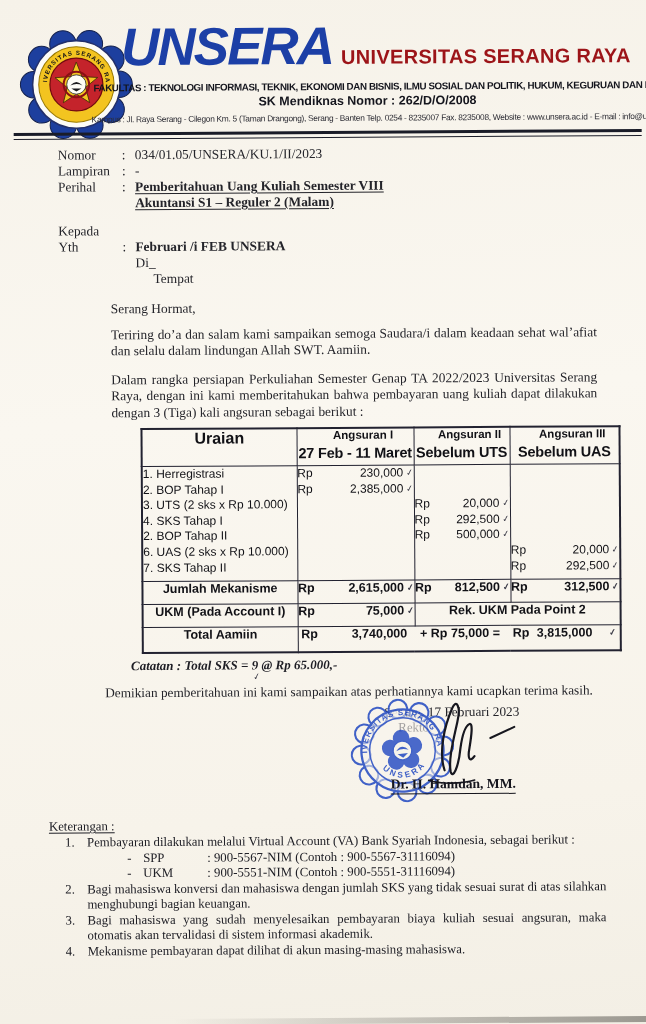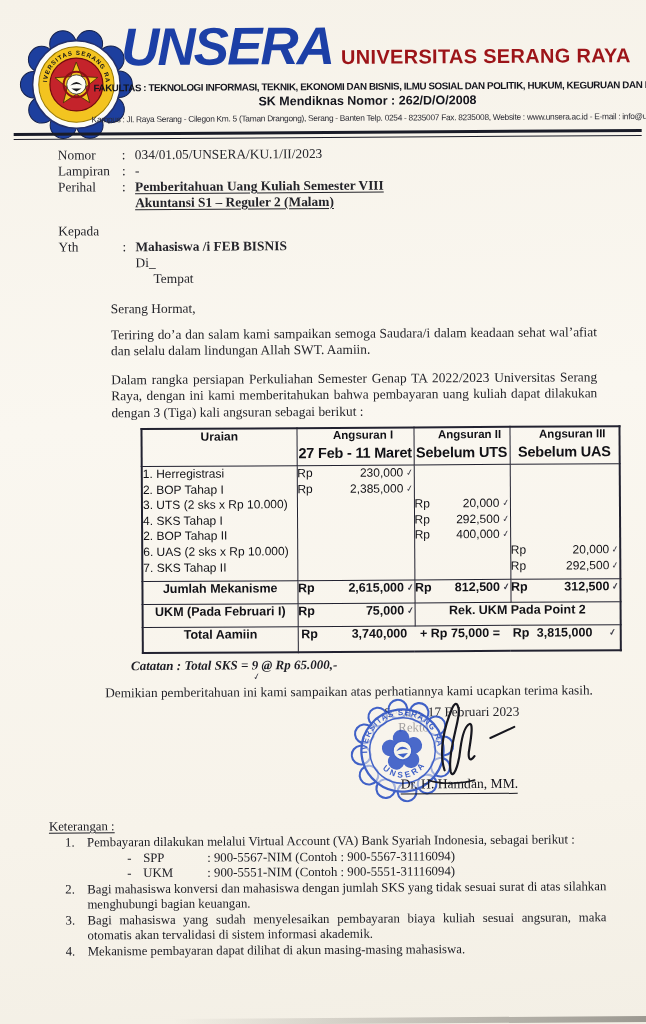--- a/index.html
+++ b/index.html
@@ -67,21 +67,21 @@
 
   .catatan{left:130px;top:657px;font-size:13px;font-weight:bold;font-style:italic;color:#1d1d24;}
   .cat-tick{left:252px;top:671px;font-size:9px;color:#3d3d49;transform:rotate(-12deg);}
   .closing{left:104px;top:684px;width:502px;font-size:13.3px;}
 
   
   .pdate{left:383px;top:705px;font-size:13.3px;}
   .rektor{left:397px;top:721px;font-size:12.8px;color:rgba(35,35,48,.8);}
   .stamp{left:349px;top:699px;width:104px;height:104px;opacity:.9;}
   .sig{left:413px;top:697px;width:118px;height:94px;}
-  .sig-name{left:399px;top:777px;font-size:13.6px;font-weight:normal;color:#15151d;
+  .sig-name{left:389px;top:777px;font-size:13.6px;font-weight:bold;color:#15151d;
             border-bottom:1.6px solid #15151d;padding-bottom:1px;}
 
   
   .ket{left:47px;top:818px;width:557px;font-size:12.8px;line-height:14.6px;color:#202027;}
   .ket-title{text-decoration:underline;text-underline-offset:2px;margin-bottom:1px;}
   .kitem{display:flex;margin-left:16px;margin-top:1.5px;}
   .knum{flex:0 0 22px;}
   .ktext{flex:1;text-align:justify;}
   .acct{display:flex;margin-left:78px;margin-top:1px;}
   .adash{flex:0 0 16px;}
@@ -159,21 +159,21 @@
           <span class="mcolon"></span>
       <span class="mval b ul">Akuntansi S1 – Reguler 2 (Malam)</span>
     </div>
   </div>
 
   <div class="abs recip">
     <div>Kepada</div>
     <div class="mrow">
       <span class="mlabel">Yth</span>
       <span class="mcolon">:</span>
-      <span class="mval b">Mahasiswa /i FEB  BISNIS</span>
+      <span class="mval b">Februari /i FEB  UNSERA</span>
     </div>
     <div class="mrow">
       <span class="mlabel"></span>
           <span class="mcolon"></span>
       <span>Di_</span>
     </div>
     <div class="mrow">
       <span class="mlabel"></span>
           <span class="mcolon"></span>
       <span class="indent18">Tempat</span>
@@ -186,21 +186,21 @@
 
   <table class="abs tbl">
     <colgroup>
           <col style="width:155px">
           <col style="width:117px">
           <col style="width:96px">
           <col style="width:110px">
         </colgroup>
     <tbody>
           <tr>
-      <th class="th-cell" style="font-size:12px">Uraian</th>
+      <th class="th-cell" style="font-size:16px">Uraian</th>
       <th class="th-cell">
         <div class="hd1">Angsuran I</div>
         <div class="hd2">27 Feb - 11 Maret</div>
       </th>
       <th class="th-cell">
         <div class="hd1">Angsuran II</div>
         <div class="hd2">Sebelum UTS</div>
       </th>
       <th class="th-cell">
         <div class="hd1">Angsuran III</div>
@@ -242,21 +242,21 @@
                 <span class="amt">20,000</span>
                 <span class="tick">✓</span>
               </div>
         <div class="iline amtline">
                 <span class="rp">Rp</span>
                 <span class="amt">292,500</span>
                 <span class="tick">✓</span>
               </div>
         <div class="iline amtline">
                 <span class="rp">Rp</span>
-                <span class="amt">400,000</span>
+                <span class="amt">500,000</span>
                 <span class="tick">✓</span>
               </div>
         <div class="iline"></div>
               <div class="iline"></div>
       </td>
       <td class="items-cell">
         <div class="iline"></div>
               <div class="iline"></div>
               <div class="iline"></div>
               <div class="iline"></div>
@@ -291,21 +291,21 @@
             </td>
       <td class="sum-cell">
               <div class="amtline">
                 <span class="rp">Rp</span>
                 <span class="amt">312,500</span>
                 <span class="tick">✓</span>
               </div>
             </td>
     </tr>
     <tr>
-      <td class="sum-cell sum-label">UKM (Pada Februari I)</td>
+      <td class="sum-cell sum-label">UKM (Pada Account I)</td>
       <td class="sum-cell">
               <div class="amtline">
                 <span class="rp">Rp</span>
                 <span class="amt">75,000</span>
                 <span class="tick">✓</span>
               </div>
             </td>
       <td class="sum-cell note-cell" colspan="2">Rek. UKM Pada Point 2</td>
     </tr>
     <tr>

